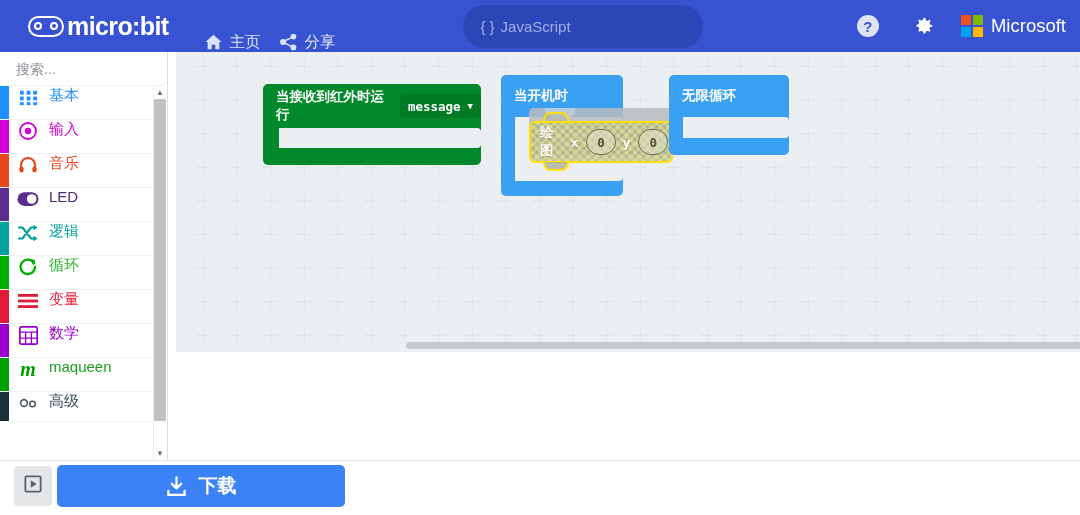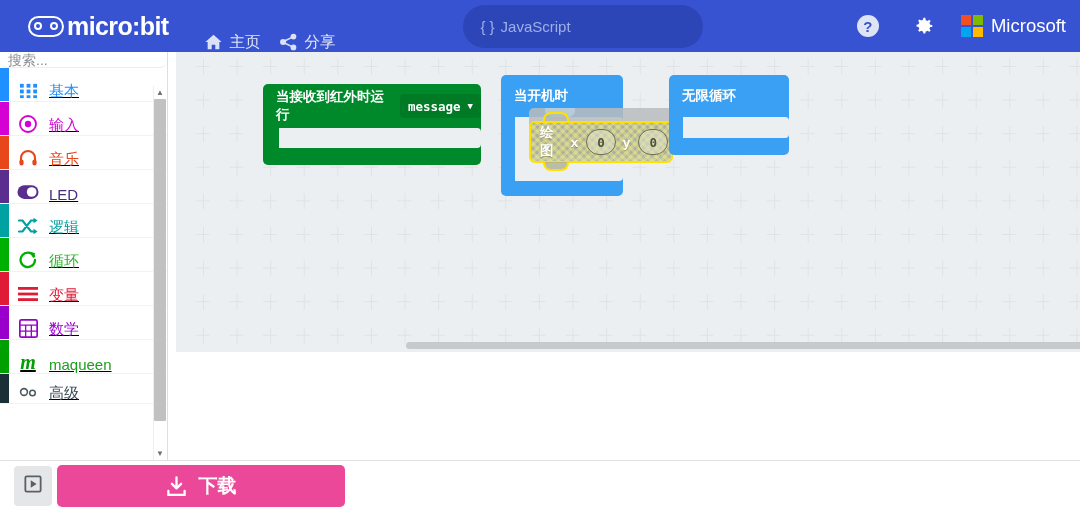--- a/index.html
+++ b/index.html
@@ -155,49 +155,48 @@
   #sidebar {
     position: absolute;
     left: 0; top: 52px;
     width: 168px; height: 408px;
     background: #ffffff;
     border-right: 1px solid #dcdfe2;
     box-sizing: border-box;
     overflow: hidden;
   }
   #search-row {
-    height: 16px;
-    display: flex;
-    align-items: center;
-    padding: 0 12px 0 6px;
+    height: 34px;
+    display: flex;
+    align-items: center;
+    padding: 0 12px 0 14px;
     border-bottom: 1px solid #eceff0;
     box-sizing: border-box;
     border-radius: 7px;
   }
   #search-input {
     border: none;
     outline: none;
     flex: 1;
     font-size: 14px;
     color: #6b7278;
     background: transparent;
     font-family: "Liberation Sans", sans-serif;
   }
   #search-input::placeholder { color: #8b9095; }
 
   .cat-list { position: relative; }
   .cat {
     position: relative;
     height: 34px;
     display: flex;
-    align-items: flex-end;
+    align-items: flex-start;
     border-bottom: 1px solid #f0f2f3;
     cursor: pointer;
     box-sizing: border-box;
-    text-decoration: underline;
   }
   .cat-bar {
     position: absolute;
     left: 0; top: 0;
     width: 9px; height: 100%;
   }
   .cat-ico {
     width: 22px; height: 22px;
     margin-left: 17px;
     margin-right: 10px;
@@ -465,21 +464,21 @@
     border-radius: 4px;
     display: flex;
     align-items: center;
     justify-content: center;
     cursor: pointer;
   }
   #download-btn {
     position: absolute;
     left: 57px; top: 4px;
     width: 288px; height: 42px;
-    background: #ec4899;
+    background: #3b82f6;
     border-radius: 5px;
     display: flex;
     align-items: center;
     justify-content: center;
     cursor: pointer;
   }
   #download-btn .dl-ico { margin-right: 12px; display:flex; }
   #download-btn .dl-txt {
     color: #ffffff;
     font-size: 19px;

